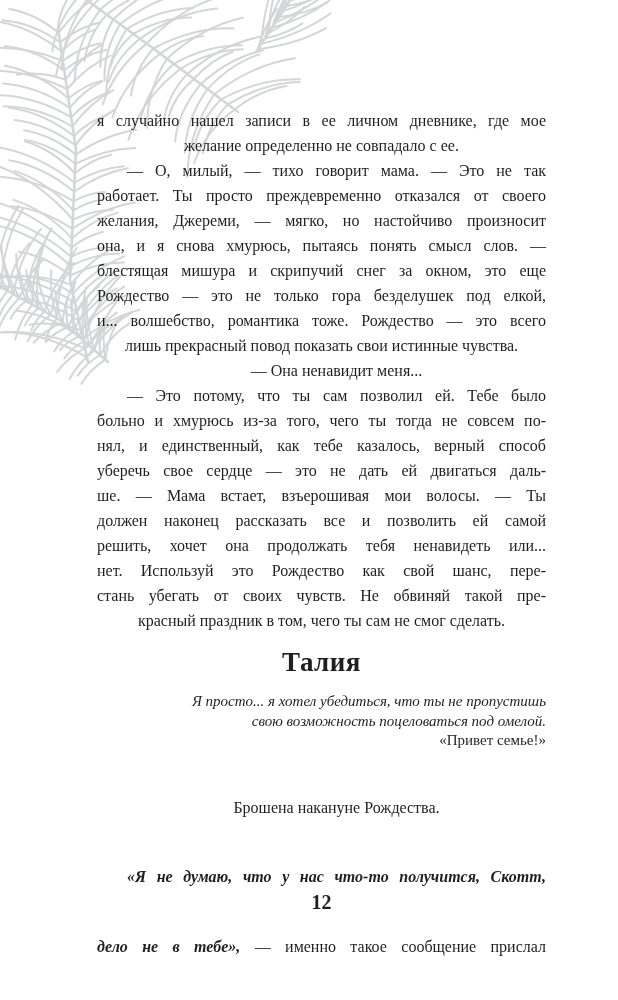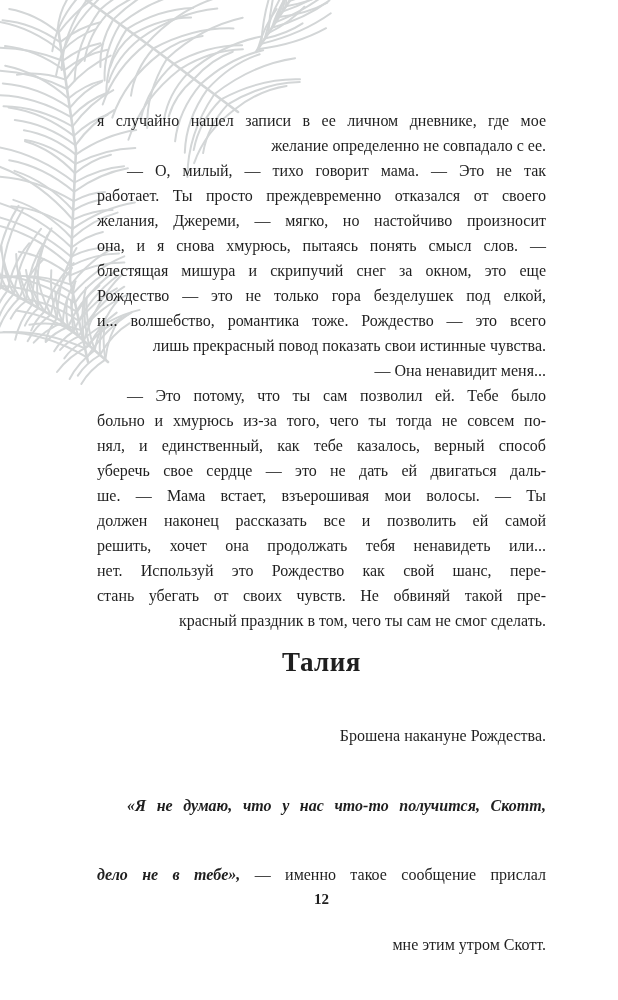--- a/index.html
+++ b/index.html
@@ -33,21 +33,21 @@
   .content {
     position: absolute;
     left: 97px;
     top: 108px;
     width: 449px;
     z-index: 1;
   }
   .body-line, .section-line {
     font-size: 16px;
     line-height: 25px;
-    text-align: right;
+    text-align: center;
     white-space: normal;
   }
   .section-line { line-height: 25.5px; margin-top: 44px; }
   .just {
     text-align: justify;
     text-align-last: justify;
   }
   .indent { text-indent: 30px; }
   .chapter-title {
     margin-top: 12px;
@@ -65,21 +65,21 @@
   }
   .epigraph-line.ital { font-style: italic; }
   .section-text { margin-top: 20px; }
   .run-quote-italic { font-style: italic; font-weight: bold; }
   .page-number {
     position: absolute;
     left: 97px;
     top: 891px;
     width: 449px;
     text-align: center;
-    font-size: 15px;
+    font-size: 20px;
     font-weight: bold;
     z-index: 1;
   }
 </style>
 </head>
 <body>
 
 <div class="page">
 
   <svg class="decor" width="400" height="420" viewBox="0 0 400 420">
@@ -317,20 +317,25 @@
         <div class="body-line just">ше. — Мама встает, взъерошивая мои волосы. — Ты</div>
         <div class="body-line just">должен наконец рассказать все и позволить ей самой</div>
         <div class="body-line just">решить, хочет она продолжать тебя ненавидеть или...</div>
         <div class="body-line just">нет. Используй это Рождество как свой шанс, пере-</div>
         <div class="body-line just">стань убегать от своих чувств. Не обвиняй такой пре-</div>
         <div class="body-line">красный праздник в том, чего ты сам не смог сделать.</div>
       </section>
 
     <h2 class="chapter-title">Талия</h2>
 
+    <div class="epigraph">
+        <div class="epigraph-line ital">Я просто... я хотел убедиться, что ты не пропустишь</div>
+        <div class="epigraph-line ital">свою возможность поцеловаться под омелой.</div>
+        <div class="epigraph-line">«Привет семье!»</div>
+      </div>
 
     <section class="section-text">
         <div class="section-line indent"><span class="run-regular">Брошена накануне Рождества.</span></div>
         <div class="section-line just indent"><span class="run-quote-italic">«Я не думаю, что у нас что-то получится, Скотт,</span></div>
         <div class="section-line just"><span class="run-quote-italic">дело не в тебе», </span><span class="run-regular">— именно такое сообщение прислал</span></div>
         <div class="section-line"><span class="run-regular">мне этим утром Скотт.</span></div>
       </section>
   </main>
 
   <footer class="page-number">12</footer>

